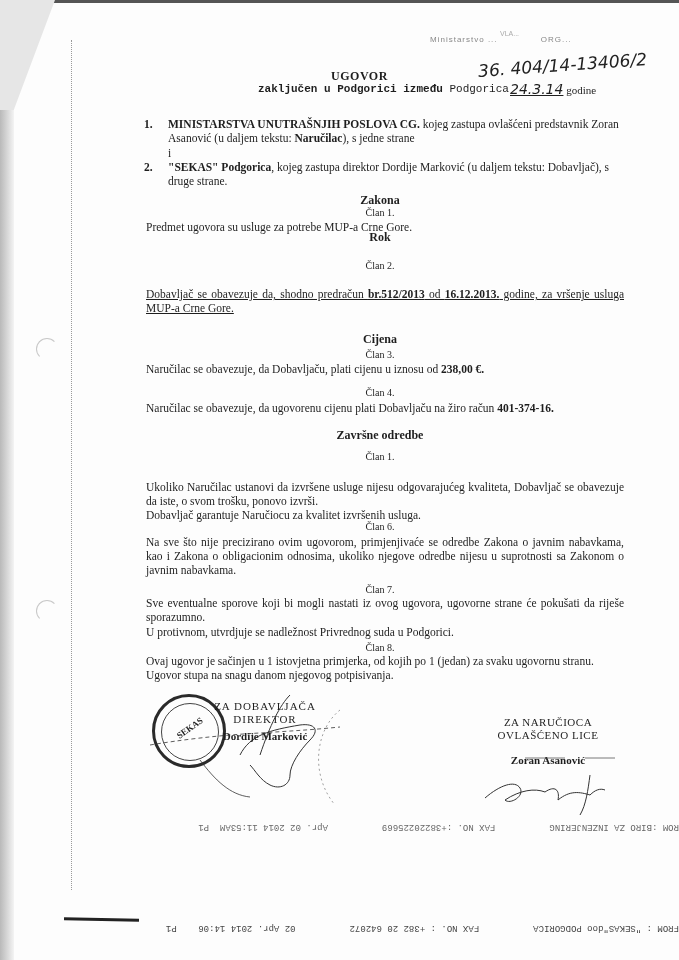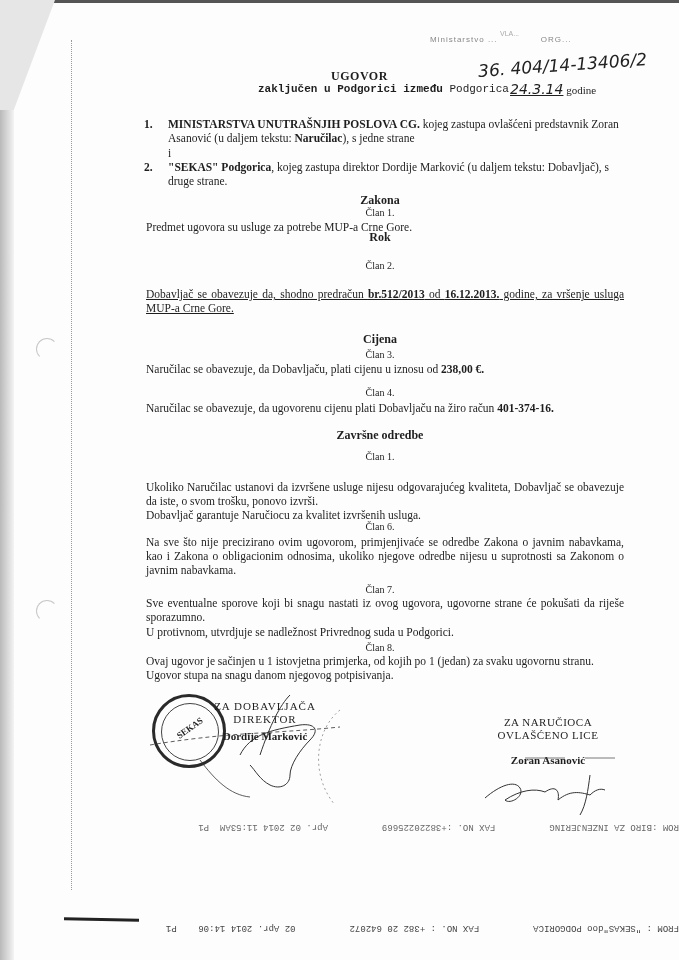--- a/index.html
+++ b/index.html
@@ -120,21 +120,21 @@
 
 <div class="section-title" style="top:428px;">Završne odredbe</div>
 <div class="clan" style="top:451px;">Član 1.</div>
 <div class="para" style="top:480px;margin-top:28px;">Dobavljač garantuje Naručiocu za kvalitet izvršenih usluga.</div>
 <div class="para" style="top:480px;">Ukoliko Naručilac ustanovi da izvršene usluge nijesu odgovarajućeg kvaliteta, Dobavljač se obavezuje da iste, o svom trošku, ponovo izvrši.</div>
 
 <div class="clan" style="top:521px;">Član 6.</div>
 <div class="para" style="top:535px;">Na sve što nije precizirano ovim ugovorom, primjenjivaće se odredbe Zakona o javnim nabavkama, kao i Zakona o obligacionim odnosima, ukoliko njegove odredbe nijesu u suprotnosti sa Zakonom o javnim nabavkama.</div>
 
 <div class="clan" style="top:584px;">Član 7.</div>
-<div class="para" style="top:596px;">Sve eventualne sporove koji bi snagu nastati iz ovog ugovora, ugovorne strane će pokušati da riješe sporazumno.</div>
+<div class="para" style="top:596px;">Sve eventualne sporove koji bi mogli nastati iz ovog ugovora, ugovorne strane će pokušati da riješe sporazumno.</div>
 <div class="para" style="top:625px;">U protivnom, utvrdjuje se nadležnost Privrednog suda u Podgorici.</div>
 
 <div class="clan" style="top:642px;">Član 8.</div>
 <div class="para" style="top:654px;">Ovaj ugovor je sačinjen u 1 istovjetna primjerka, od kojih po 1 (jedan) za svaku ugovornu stranu.</div>
 <div class="para" style="top:668px;">Ugovor stupa na snagu danom njegovog potpisivanja.</div>
 
 <div class="stamp">
   <div class="stamp-inner"></div>
   <div class="stamp-text">SEKAS</div>
 </div>

